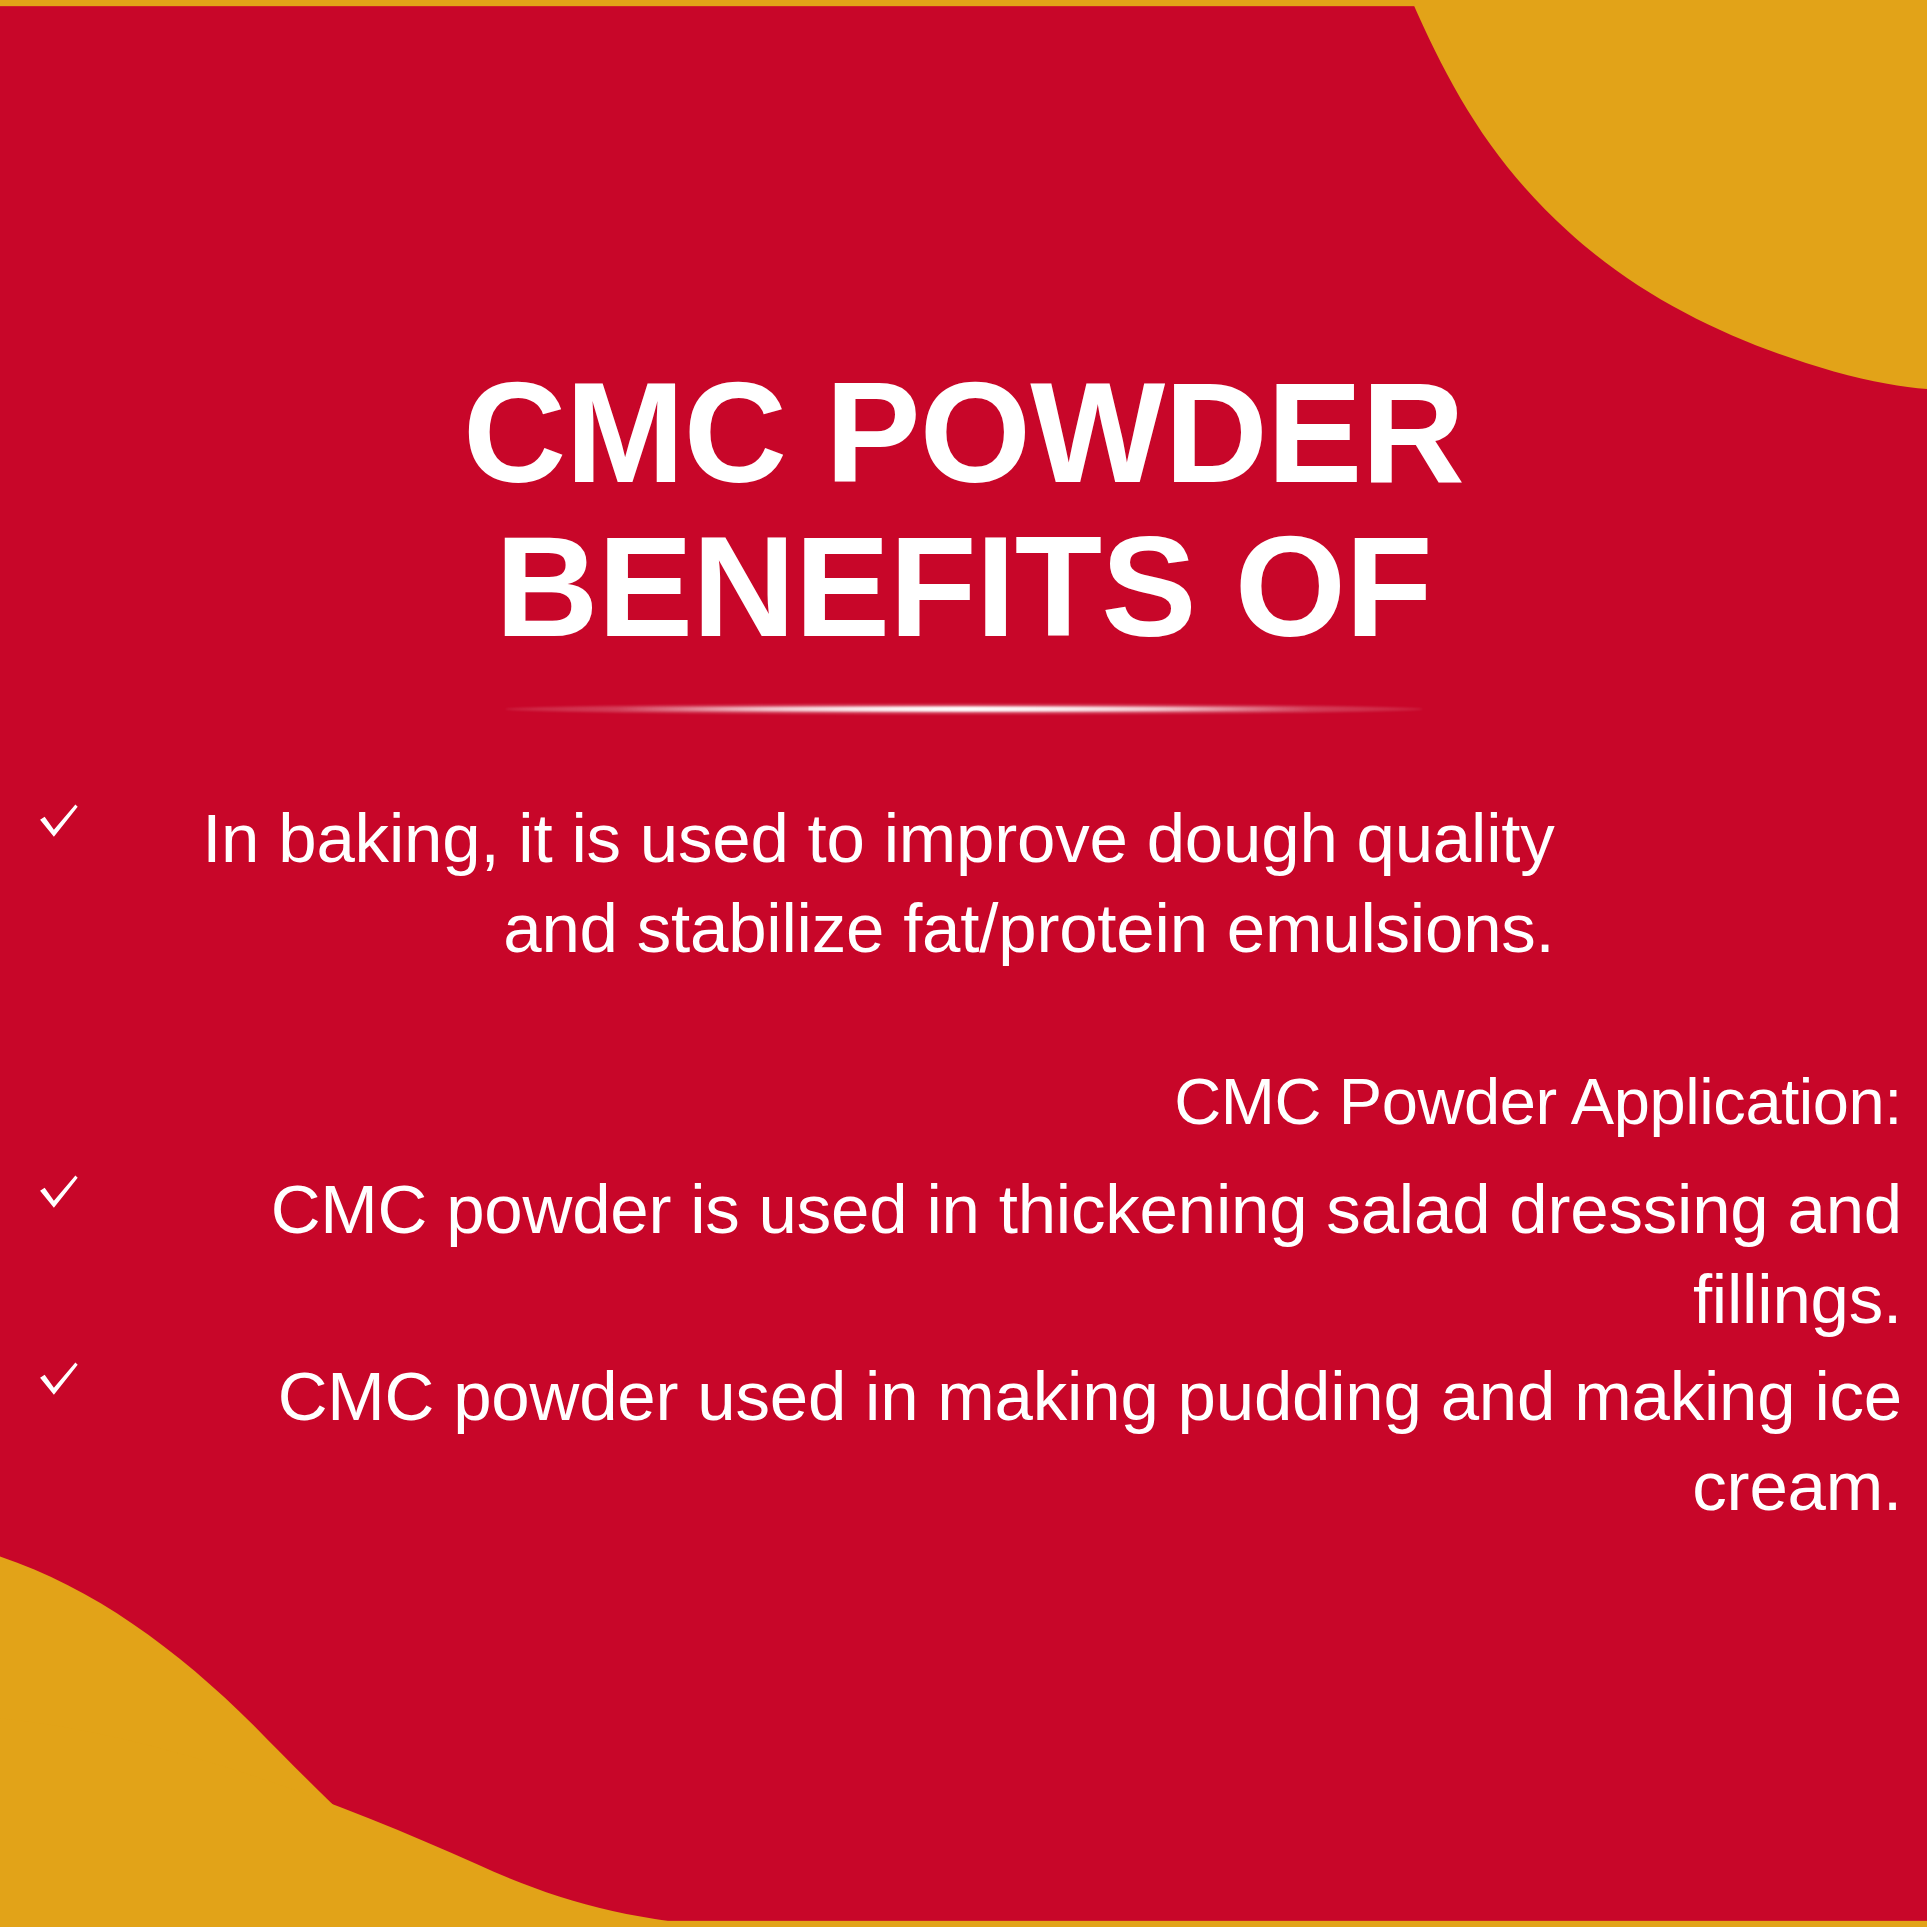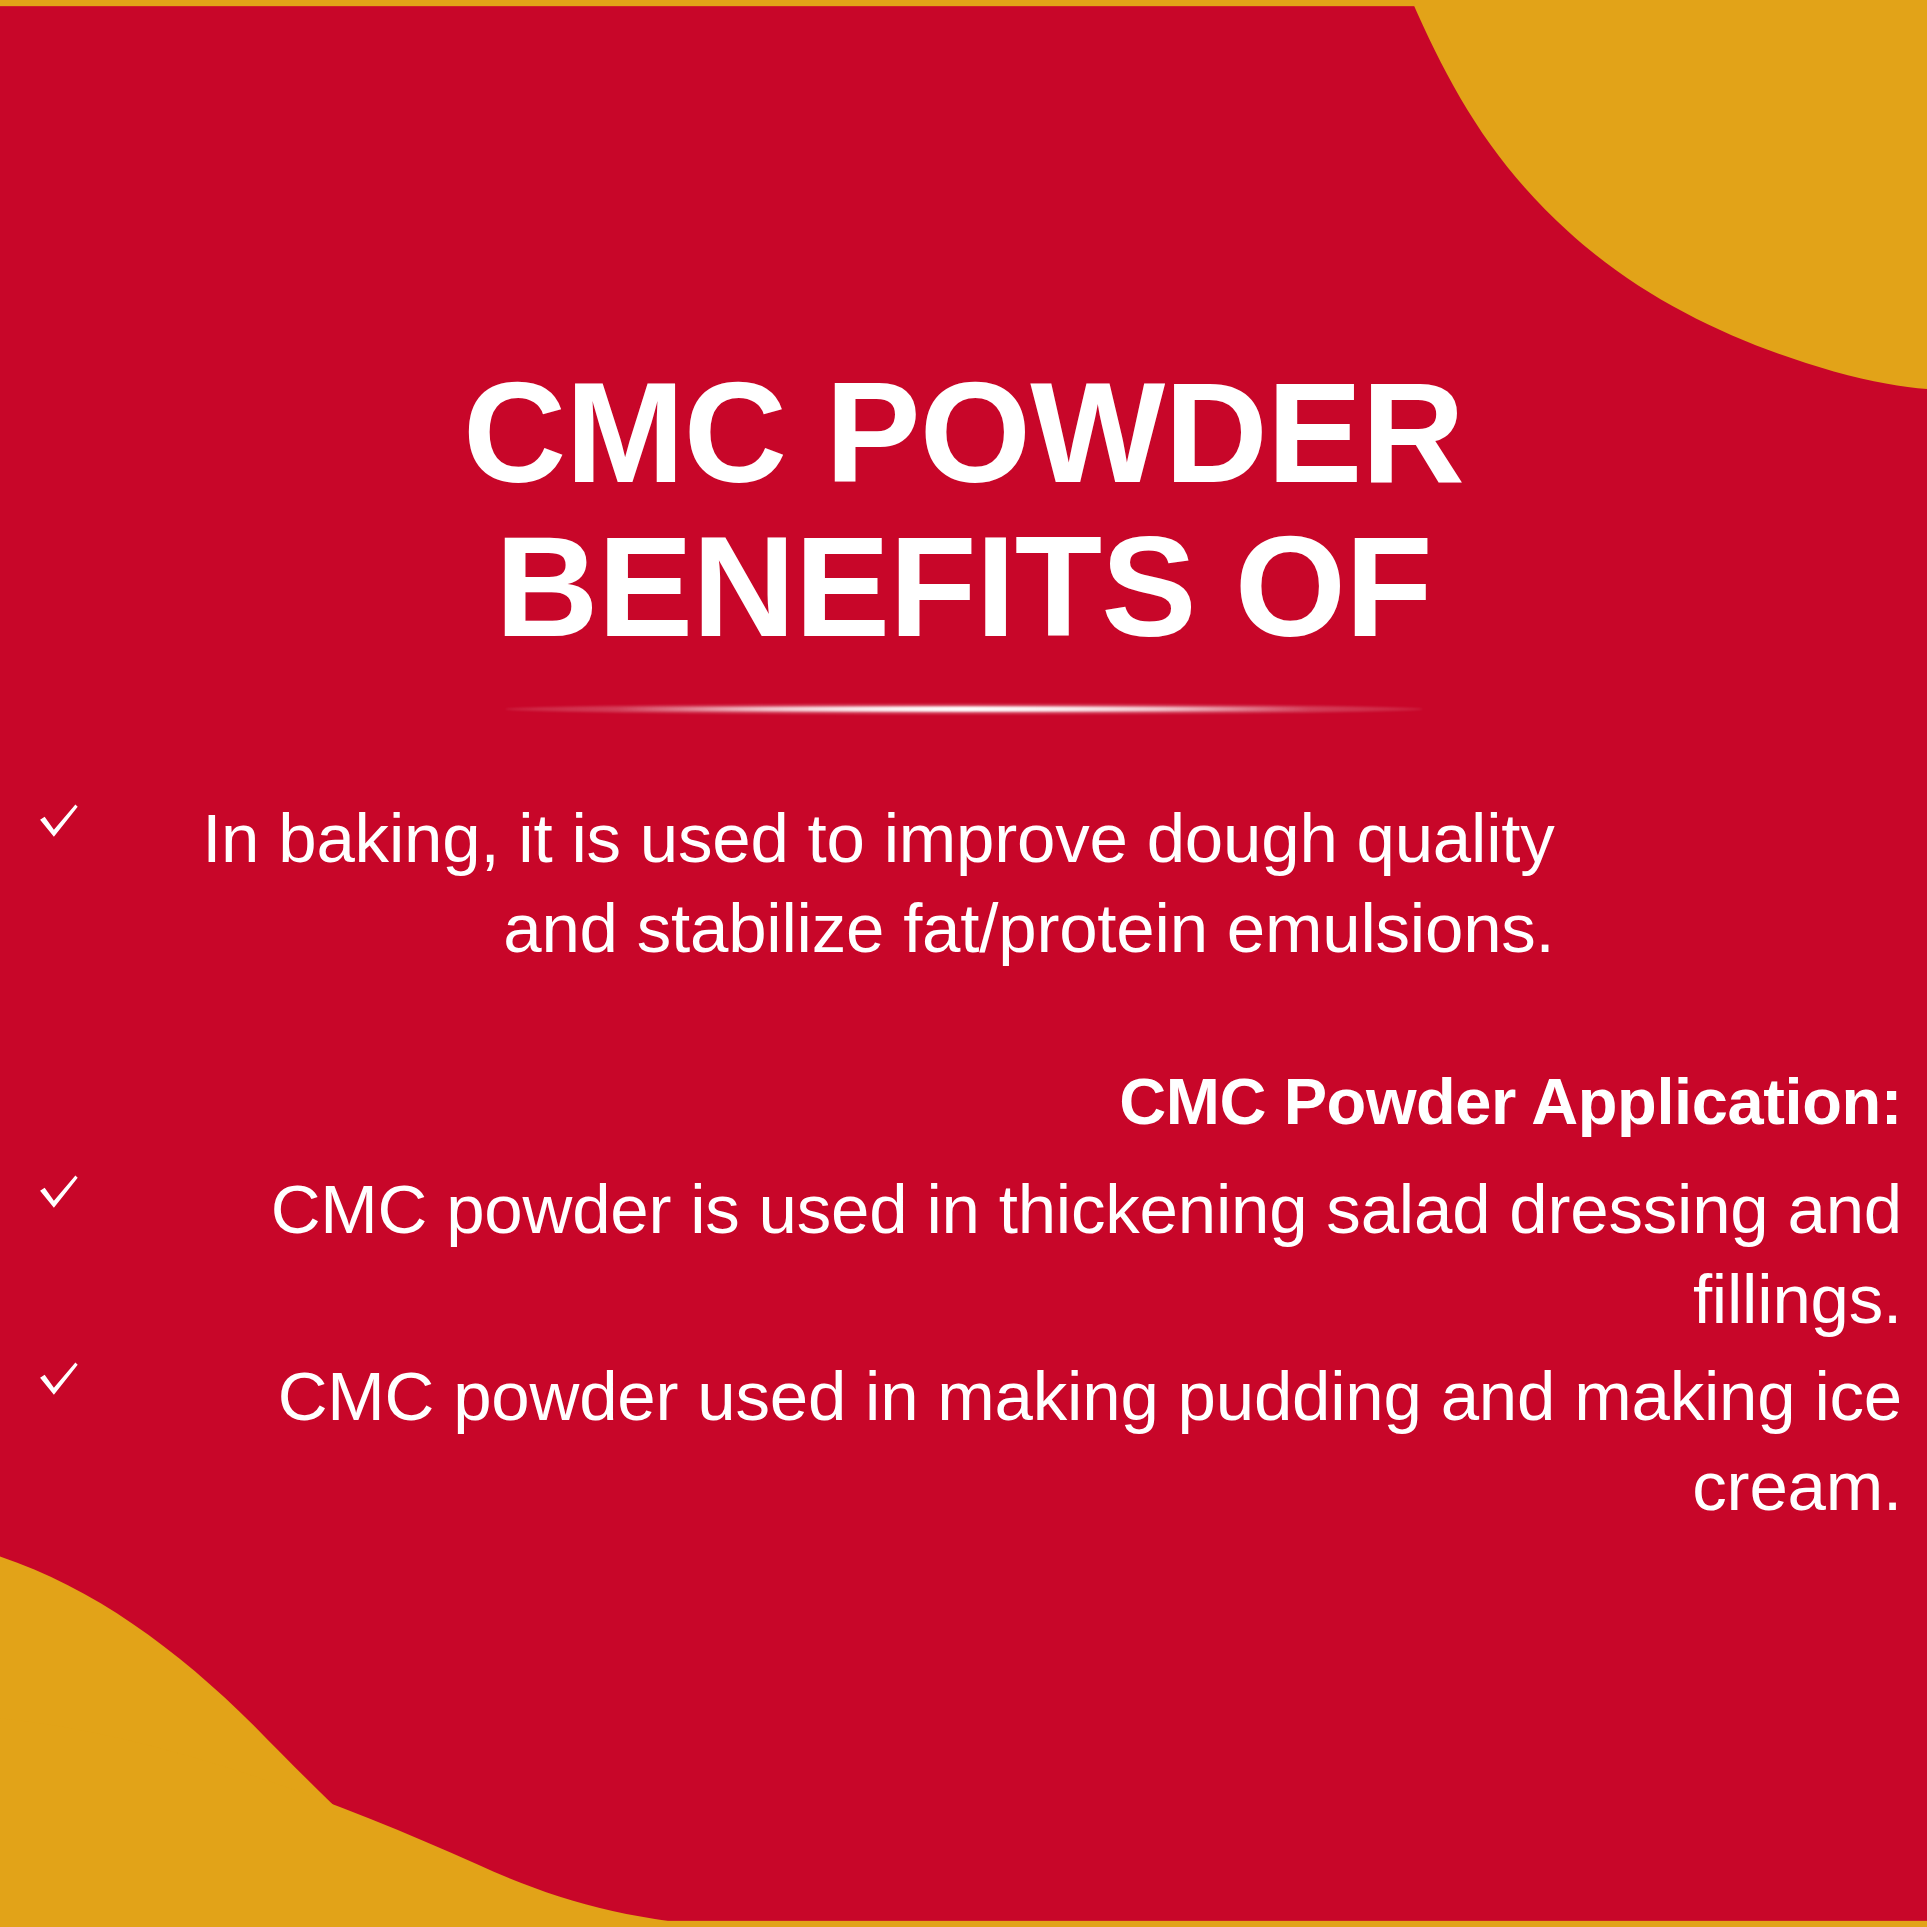--- a/index.html
+++ b/index.html
@@ -135,21 +135,21 @@
   }
   ul.bullets li .txt {
     flex: 1 1 auto;
   }
 
   #group-one li .txt { max-width: 1464px; }
   #group-one { margin-bottom: 0; }
 
   #apps-heading {
     font-size: 65px;
-    font-weight: bold;
+    font-weight: normal;
     color: #ffffff;
     margin-top: 91px;
     margin-bottom: 26px;
     padding-left: 51px;
     letter-spacing: -0.4px;
   }
 
   #group-two li { margin-bottom: 7.7px; }
 </style>
 </head>

